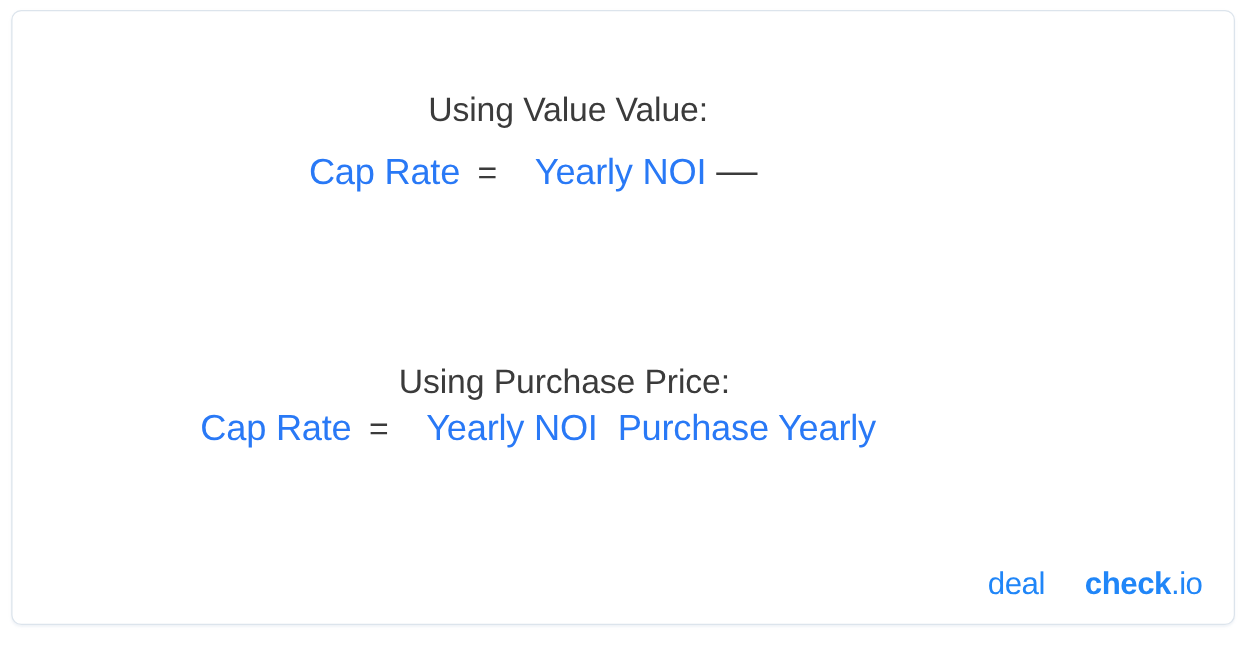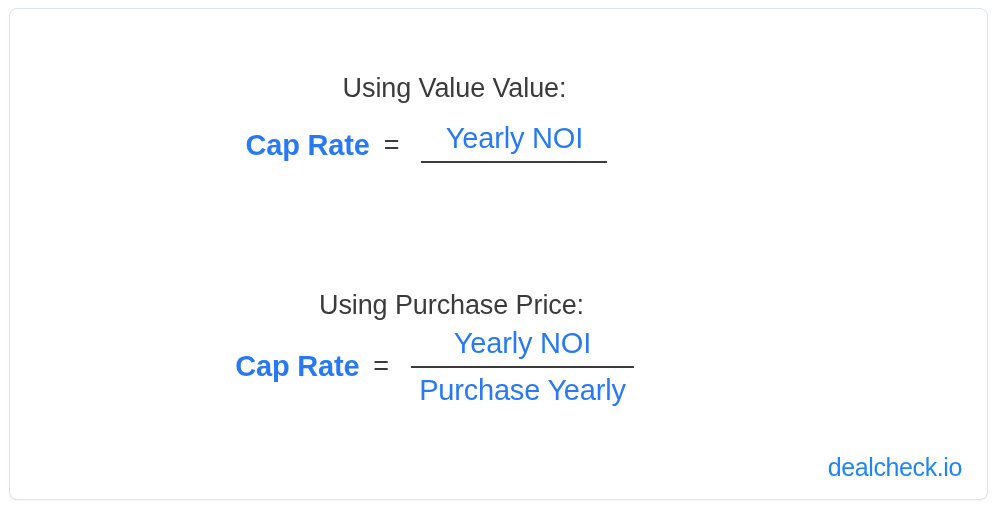--- a/index.html
+++ b/index.html
@@ -45,35 +45,35 @@
   .equation {
     display: flex;
     align-items: center;
     justify-content: center;
     white-space: nowrap;
   }
 
   .lhs {
     color: #2979f6;
     font-size: 29px;
-    font-weight: 700;
+    font-weight: 400;
     letter-spacing: -0.2px;
   }
 
   .equals {
     color: #3b3b3b;
     font-size: 27px;
     font-weight: 400;
     margin-left: 14px;
     margin-right: 22px;
   }
 
   .fraction {
     display: inline-flex;
-    flex-direction: column;
+    flex-direction: row;
     align-items: center;
   }
 
   .numerator, .denominator {
     color: #2979f6;
     font-size: 29px;
     font-weight: 400;
     letter-spacing: -0.2px;
     line-height: 1.12;
     padding: 0 8px;
@@ -120,21 +120,21 @@
   #logo {
     position: absolute;
     right: 25px;
     bottom: 17px;
     font-size: 25px;
     letter-spacing: -0.4px;
     color: #2086f8;
     white-space: nowrap;
   }
   #logo .lg-deal { font-weight: 400; }
-  #logo .lg-check { font-weight: 400; }
+  #logo .lg-check { font-weight: 700; padding-left: 32px; }
   #logo .lg-tld { font-weight: 400; text-align: center; }
 </style>
 </head>
 <body>
 
 <div id="card">
 
   <div class="formula-block" id="block-market">
 
     <div class="block-heading">Using Value Value:</div>

